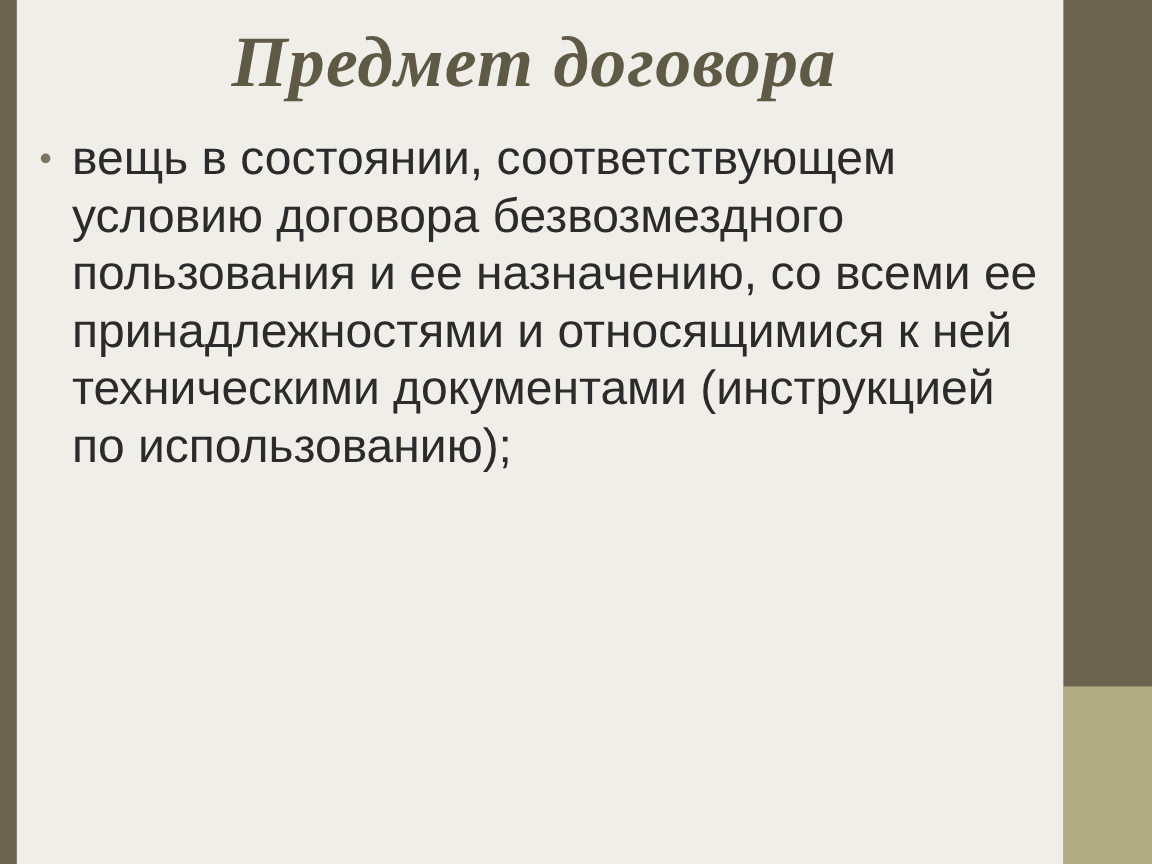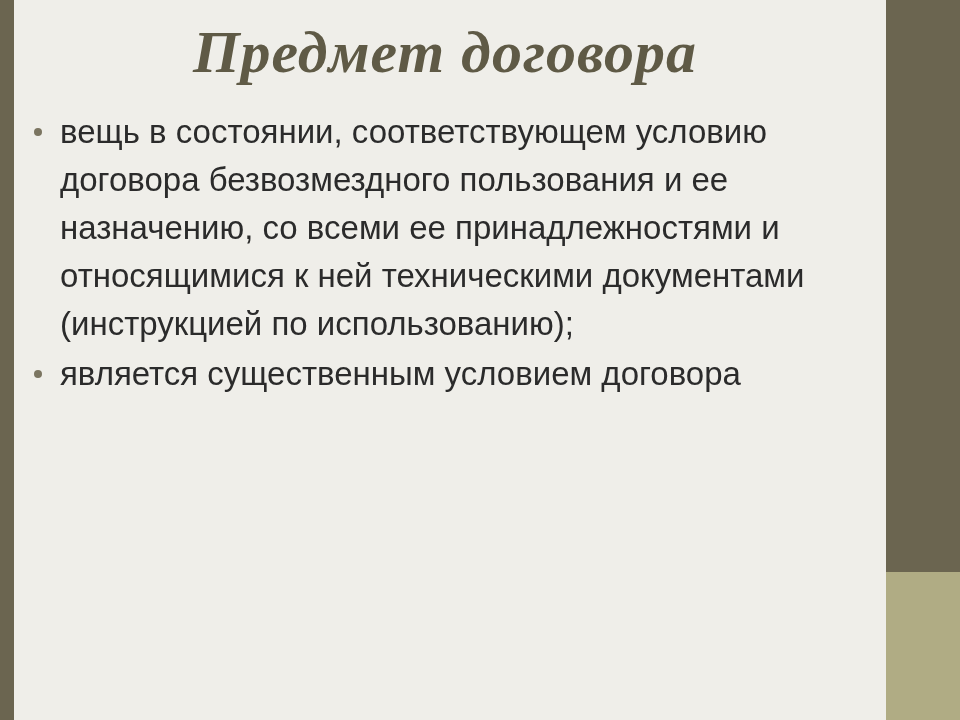--- a/index.html
+++ b/index.html
@@ -77,21 +77,21 @@
   }
   ul.bullets {
     list-style: none;
     margin: 0;
     padding: 0;
   }
   ul.bullets > li {
     position: relative;
     padding-left: 46px;
     margin: 0 0 2px 0;
-    font-size: 33px;
+    font-size: 40px;
     line-height: 48px;
     color: #2b2b2b;
     font-family: "Liberation Sans", sans-serif;
   }
   ul.bullets > li .dot {
     position: absolute;
     left: 20px;
     top: 20px;
     width: 8px;
     height: 8px;
@@ -114,20 +114,16 @@
   <div class="right-band-inner-line"></div>
 
   <div class="title">Предмет договора</div>
 
   <div class="content">
     <ul class="bullets">
       <li>
         <span class="dot"></span>
         <span class="bullet-text">вещь в состоянии, соответствующем условию договора безвозмездного пользования и ее назначению, со всеми ее принадлежностями и относящимися к ней техническими документами (инструкцией по использованию);</span>
       </li>
-      <li>
-        <span class="dot"></span>
-        <span class="bullet-text">является существенным условием договора</span>
-      </li>
     </ul>
   </div>
 
 </div>
 
 </body></html>

